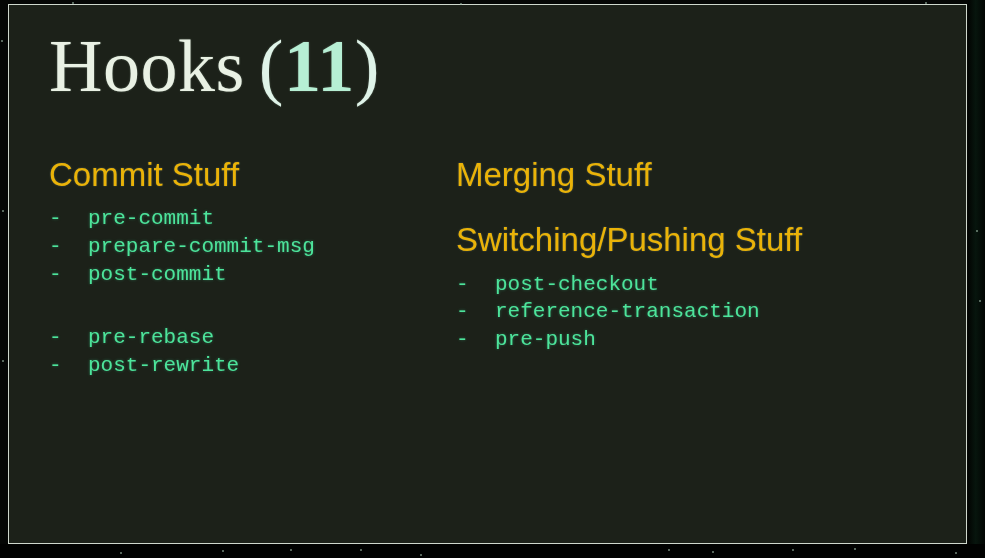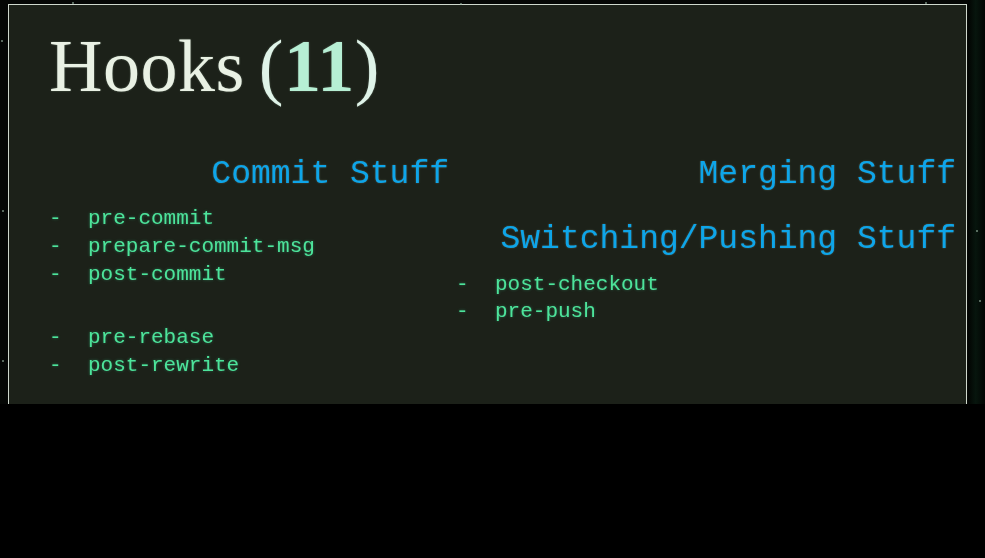--- a/index.html
+++ b/index.html
@@ -4,21 +4,21 @@
 <title>Hooks slide</title>
 <style>
   html, body {
     margin: 0;
     padding: 0;
     background: #000000;
   }
   #screen {
     position: relative;
     width: 985px;
-    height: 404px;
+    height: 558px;
     overflow: hidden;
     background: #050705;
     font-family: "Liberation Serif", serif;
   }
   
   .outer-right {
     position: absolute;
     left: 968px; top: 0;
     width: 17px; height: 558px;
     background: linear-gradient(90deg, #020402 0%, #07150d 45%, #020503 100%);
@@ -77,28 +77,27 @@
 
   .col {
     position: absolute;
     top: 150px;
   }
   .col-left  { left: 40px;  width: 400px; }
   .col-right { left: 447px; width: 500px; }
 
   .group { margin-bottom: 30px; }
   .group-heading {
-    font-family: Liberation Mono, monospace;
+    font-family: Liberation Sans, sans-serif;
     font-size: 33px;
     line-height: 1.22;
-    color: #0ea5e9;
+    color: #eab308;
     margin: 0 0 10px 0;
     white-space: nowrap;
     text-shadow: 0 0 2px rgba(190,225,200,.30);
-    text-align: right;
   }
   ul.items {
     list-style: none;
     margin: 0;
     padding: 0;
   }
   ul.items li {
     font-family: Liberation Mono, monospace;
     font-size: 21px;
     line-height: 1.33;
@@ -156,20 +155,21 @@
       <div class="col col-right">
 
         <div class="group">
           <div class="group-heading">Merging Stuff</div>
         </div>
 
         <div class="group">
           <div class="group-heading">Switching/Pushing Stuff</div>
           <ul class="items">
             <li><span class="dash">-</span><span class="label">post-checkout</span></li>
+            <li><span class="dash">-</span><span class="label">reference-transaction</span></li>
             <li><span class="dash">-</span><span class="label">pre-push</span></li>
           </ul>
         </div>
 
       </div>
 
     </div>
   </div>
 
   <div class="speck" style="left:72px;  top:2px;"></div>

